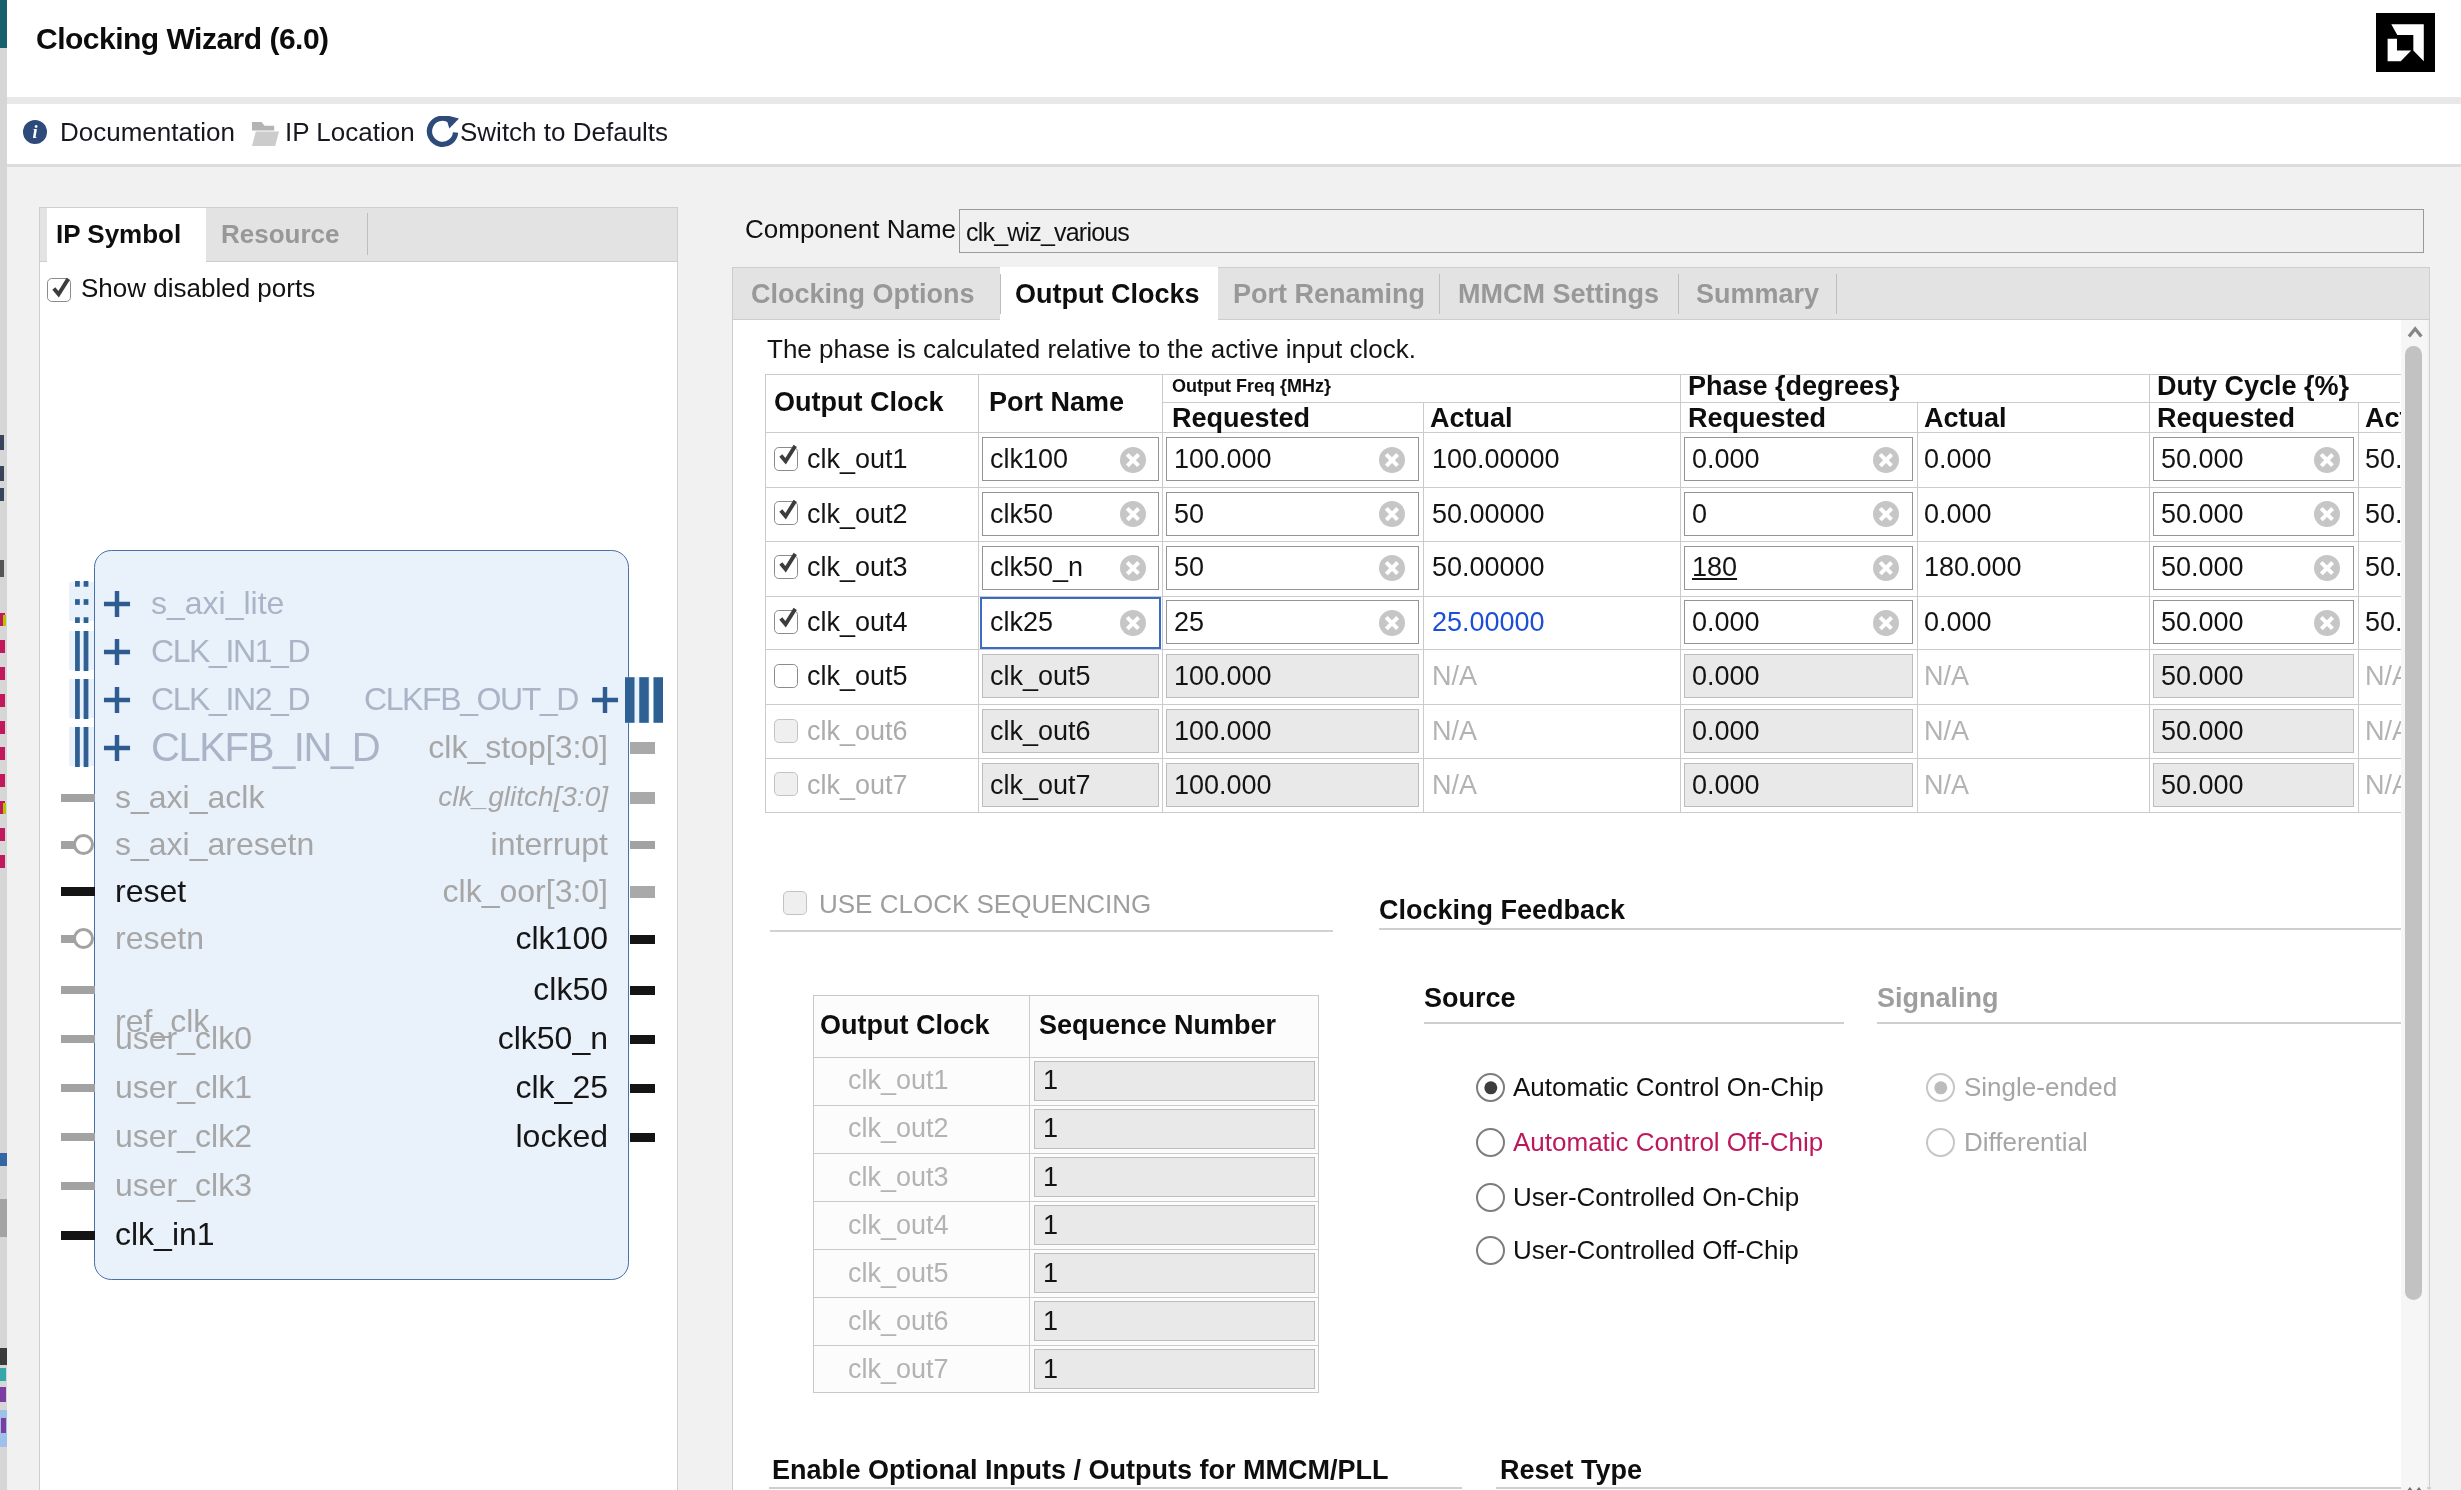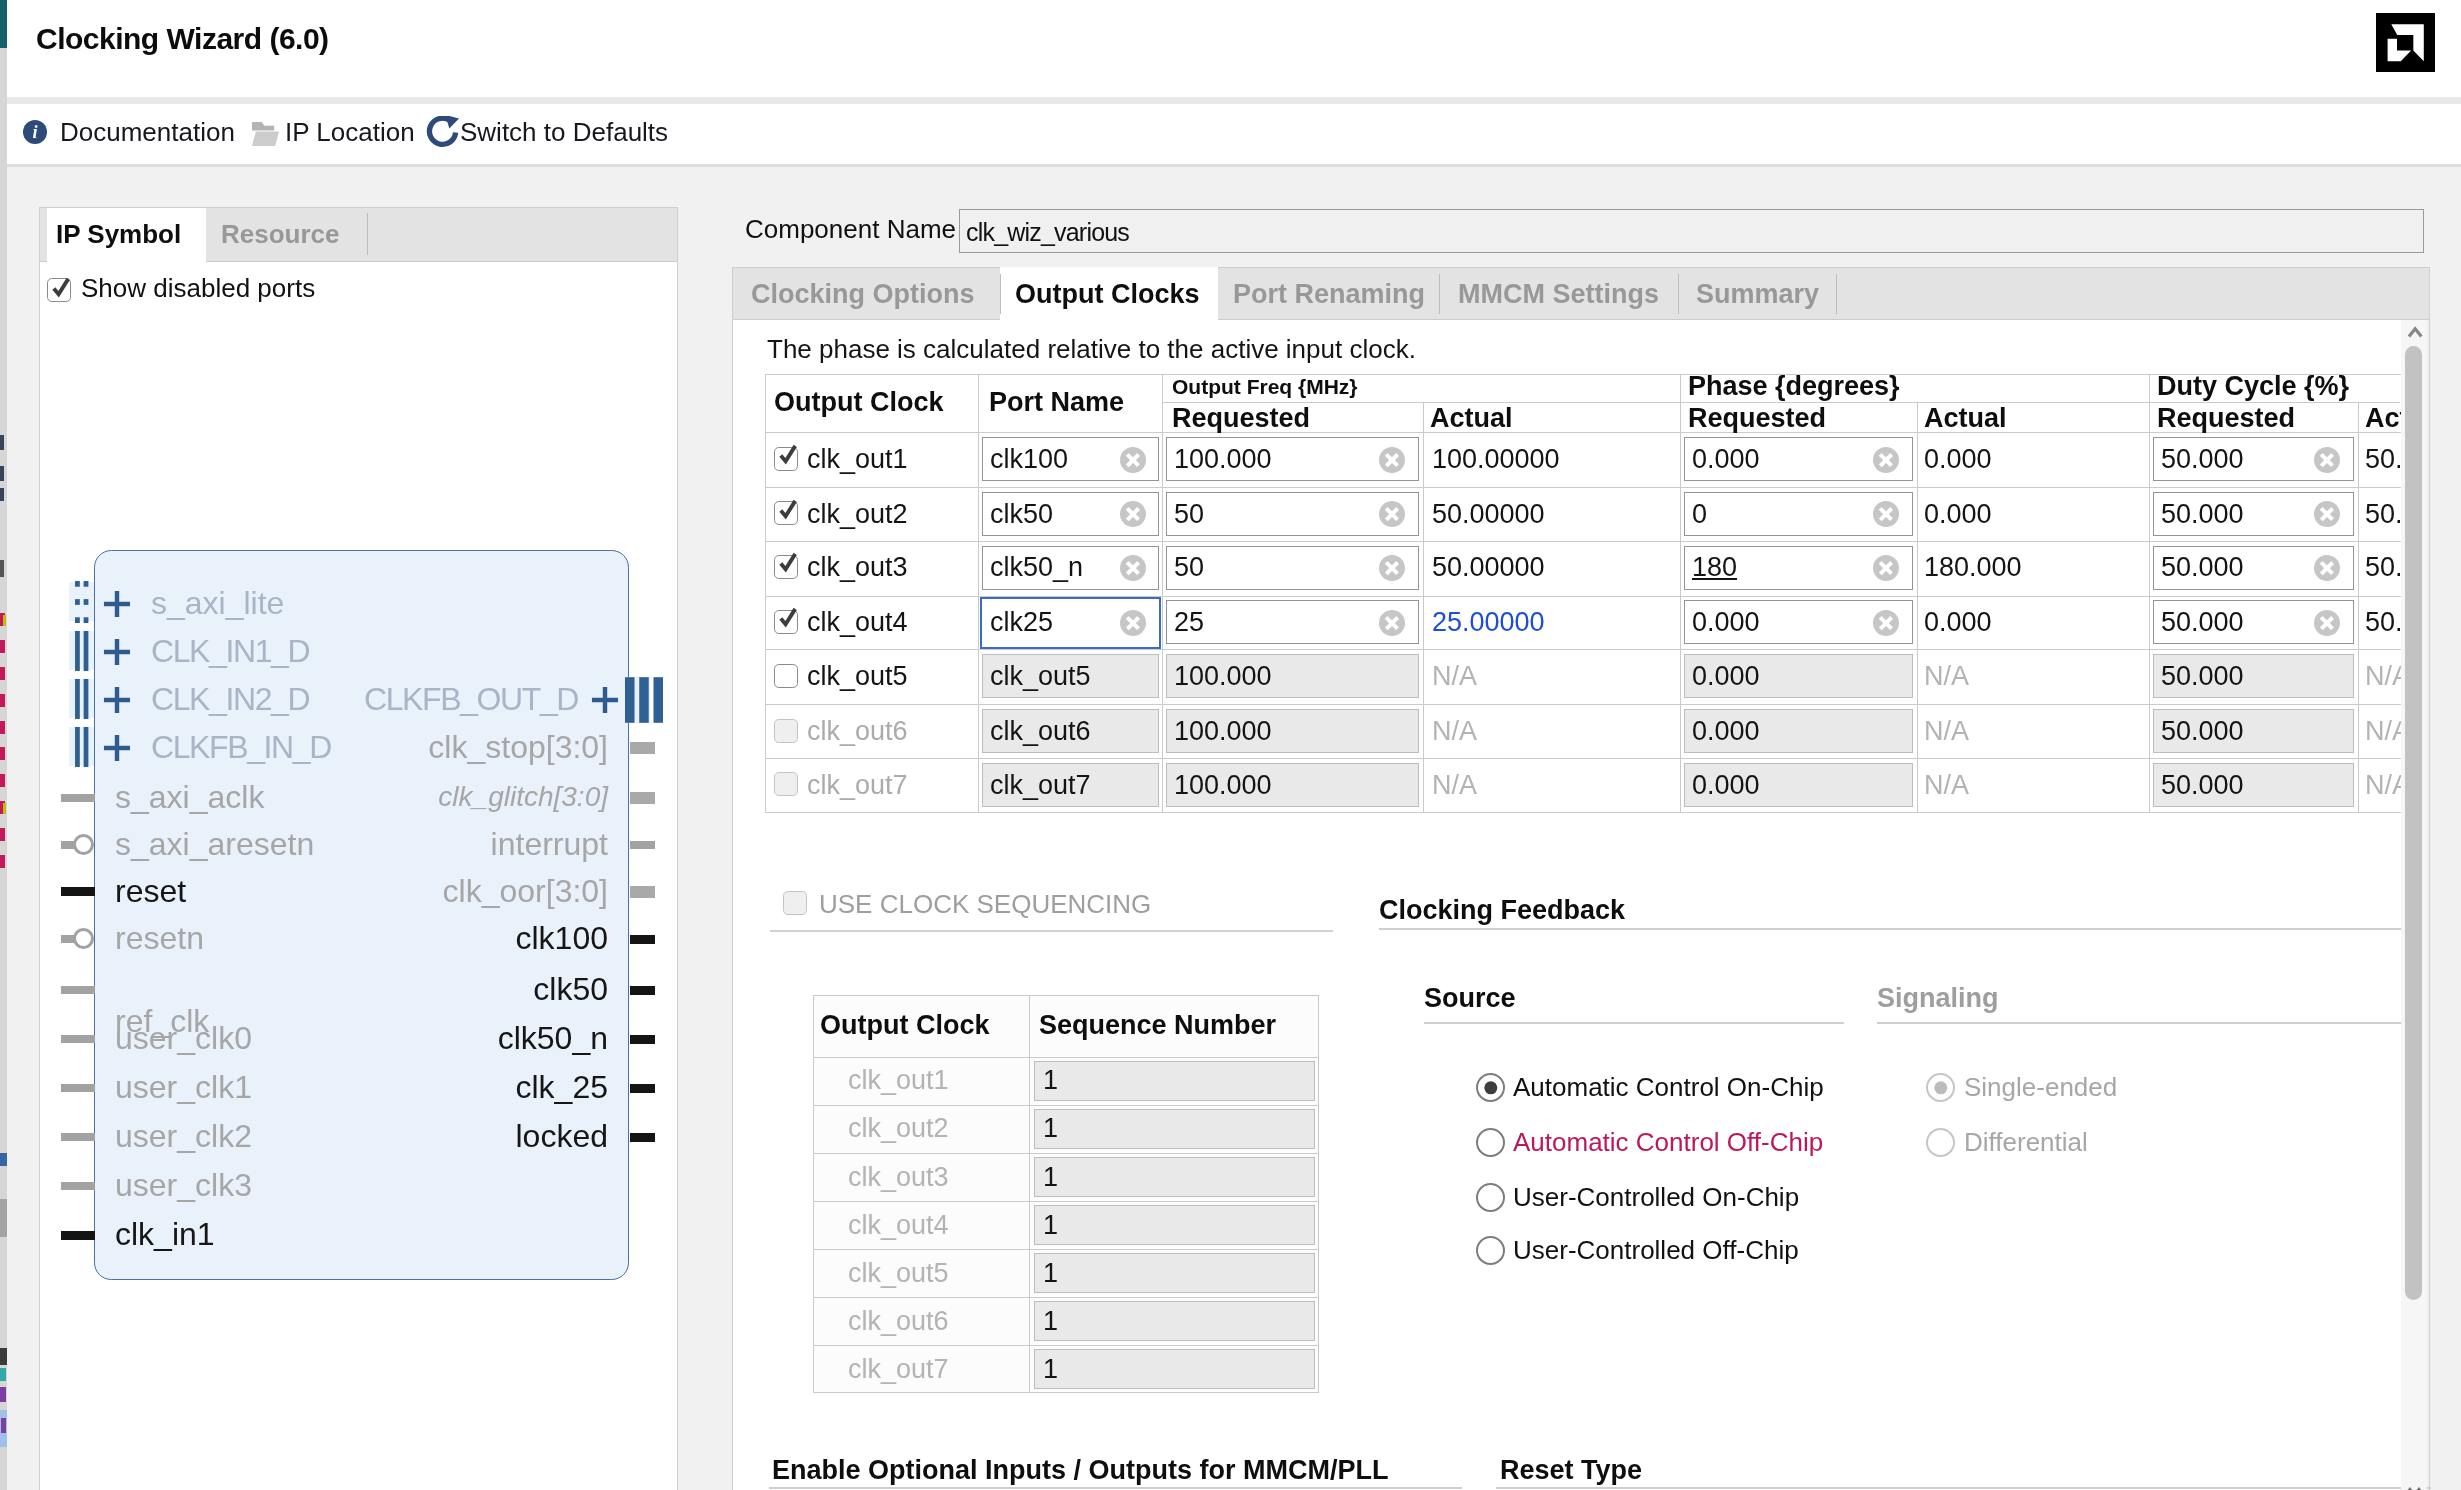--- a/index.html
+++ b/index.html
@@ -135,21 +135,21 @@
     </svg>
 <svg class="abs" style="left:103px;top:686px;" width="28" height="28" viewBox="0 0 29 29">
       <path d="M14.5 1 V28 M1 14.5 H28" stroke="#2e5c8f" stroke-width="4.6"></path>
     </svg>
 <svg class="abs" style="left:103px;top:734px;" width="28" height="28" viewBox="0 0 29 29">
       <path d="M14.5 1 V28 M1 14.5 H28" stroke="#2e5c8f" stroke-width="4.6"></path>
     </svg>
 <div class="t" style="left:151px;top:584px;font-size:32px;line-height:38px;color:#a9b4c6;">s_axi_lite</div>
 <div class="t" style="left:151px;top:632px;font-size:32px;line-height:38px;color:#a9b4c6;letter-spacing:-1.4px;">CLK_IN1_D</div>
 <div class="t" style="left:151px;top:680px;font-size:32px;line-height:38px;color:#a9b4c6;letter-spacing:-1.4px;">CLK_IN2_D</div>
-<div class="t" style="left:151px;top:728px;font-size:32px;line-height:38px;color:#a9b4c6;letter-spacing:-1.4px;">CLKFB_IN_D</div>
+<div class="t" style="left:151px;top:728px;font-size:40px;line-height:38px;color:#a9b4c6;letter-spacing:-1.4px;">CLKFB_IN_D</div>
 <div class="t" style="left:115px;top:778px;font-size:32px;line-height:38px;color:#a6a6a6;">s_axi_aclk</div>
 <div class="t" style="left:115px;top:825px;font-size:32px;line-height:38px;color:#a6a6a6;">s_axi_aresetn</div>
 <div class="t" style="left:115px;top:872px;font-size:32px;line-height:38px;color:#161616;">reset</div>
 <div class="t" style="left:115px;top:919px;font-size:32px;line-height:38px;color:#a6a6a6;">resetn</div>
 <div class="t" style="left:115px;top:970px;font-size:32px;line-height:38px;color:#a6a6a6;margin-top:32px;">ref_clk</div>
 <div class="t" style="left:115px;top:1019px;font-size:32px;line-height:38px;color:#a6a6a6;">user_clk0</div>
 <div class="t" style="left:115px;top:1068px;font-size:32px;line-height:38px;color:#a6a6a6;">user_clk1</div>
 <div class="t" style="left:115px;top:1117px;font-size:32px;line-height:38px;color:#a6a6a6;">user_clk2</div>
 <div class="t" style="left:115px;top:1166px;font-size:32px;line-height:38px;color:#a6a6a6;">user_clk3</div>
 <div class="t" style="left:115px;top:1215px;font-size:32px;line-height:38px;color:#161616;">clk_in1</div>
@@ -229,21 +229,21 @@
 <div class="vline" style="left:765px;top:374px;height:438px;"></div>
 <div class="vline" style="left:978px;top:374px;height:438px;"></div>
 <div class="vline" style="left:1162px;top:374px;height:438px;"></div>
 <div class="vline" style="left:1680px;top:374px;height:438px;"></div>
 <div class="vline" style="left:2149px;top:374px;height:438px;"></div>
 <div class="vline" style="left:1423px;top:402px;height:410px;"></div>
 <div class="vline" style="left:1917px;top:402px;height:410px;"></div>
 <div class="vline" style="left:2358px;top:402px;height:410px;"></div>
 <div class="t b" style="left:774px;top:386px;font-size:27px;line-height:33px;color:#0e0e0e;">Output Clock</div>
 <div class="t b" style="left:989px;top:386px;font-size:27px;line-height:33px;color:#0e0e0e;">Port Name</div>
-<div class="t b" style="left:1172px;top:370px;font-size:21px;line-height:33px;color:#0e0e0e;">Output Freq {MHz}</div>
+<div class="t b" style="left:1172px;top:370px;font-size:18px;line-height:33px;color:#0e0e0e;">Output Freq {MHz}</div>
 <div class="t b" style="left:1172px;top:402px;font-size:27px;line-height:33px;color:#0e0e0e;">Requested</div>
 <div class="t b" style="left:1430px;top:402px;font-size:27px;line-height:33px;color:#0e0e0e;">Actual</div>
 <div class="t b" style="left:1688px;top:370px;font-size:27px;line-height:33px;color:#0e0e0e;">Phase {degrees}</div>
 <div class="t b" style="left:1688px;top:402px;font-size:27px;line-height:33px;color:#0e0e0e;">Requested</div>
 <div class="t b" style="left:1924px;top:402px;font-size:27px;line-height:33px;color:#0e0e0e;">Actual</div>
 <div class="t b" style="left:2157px;top:370px;font-size:27px;line-height:33px;color:#0e0e0e;">Duty Cycle {%}</div>
 <div class="t b" style="left:2157px;top:402px;font-size:27px;line-height:33px;color:#0e0e0e;">Requested</div>
 <div class="t b" style="left:2365px;top:402px;font-size:27px;line-height:33px;color:#0e0e0e;">Actual</div>
 <div class="cbx" style="left:774px;top:447px;"></div>
 <svg class="abs" style="left:776px;top:443px;" width="25" height="25" viewBox="0 0 26 26">

